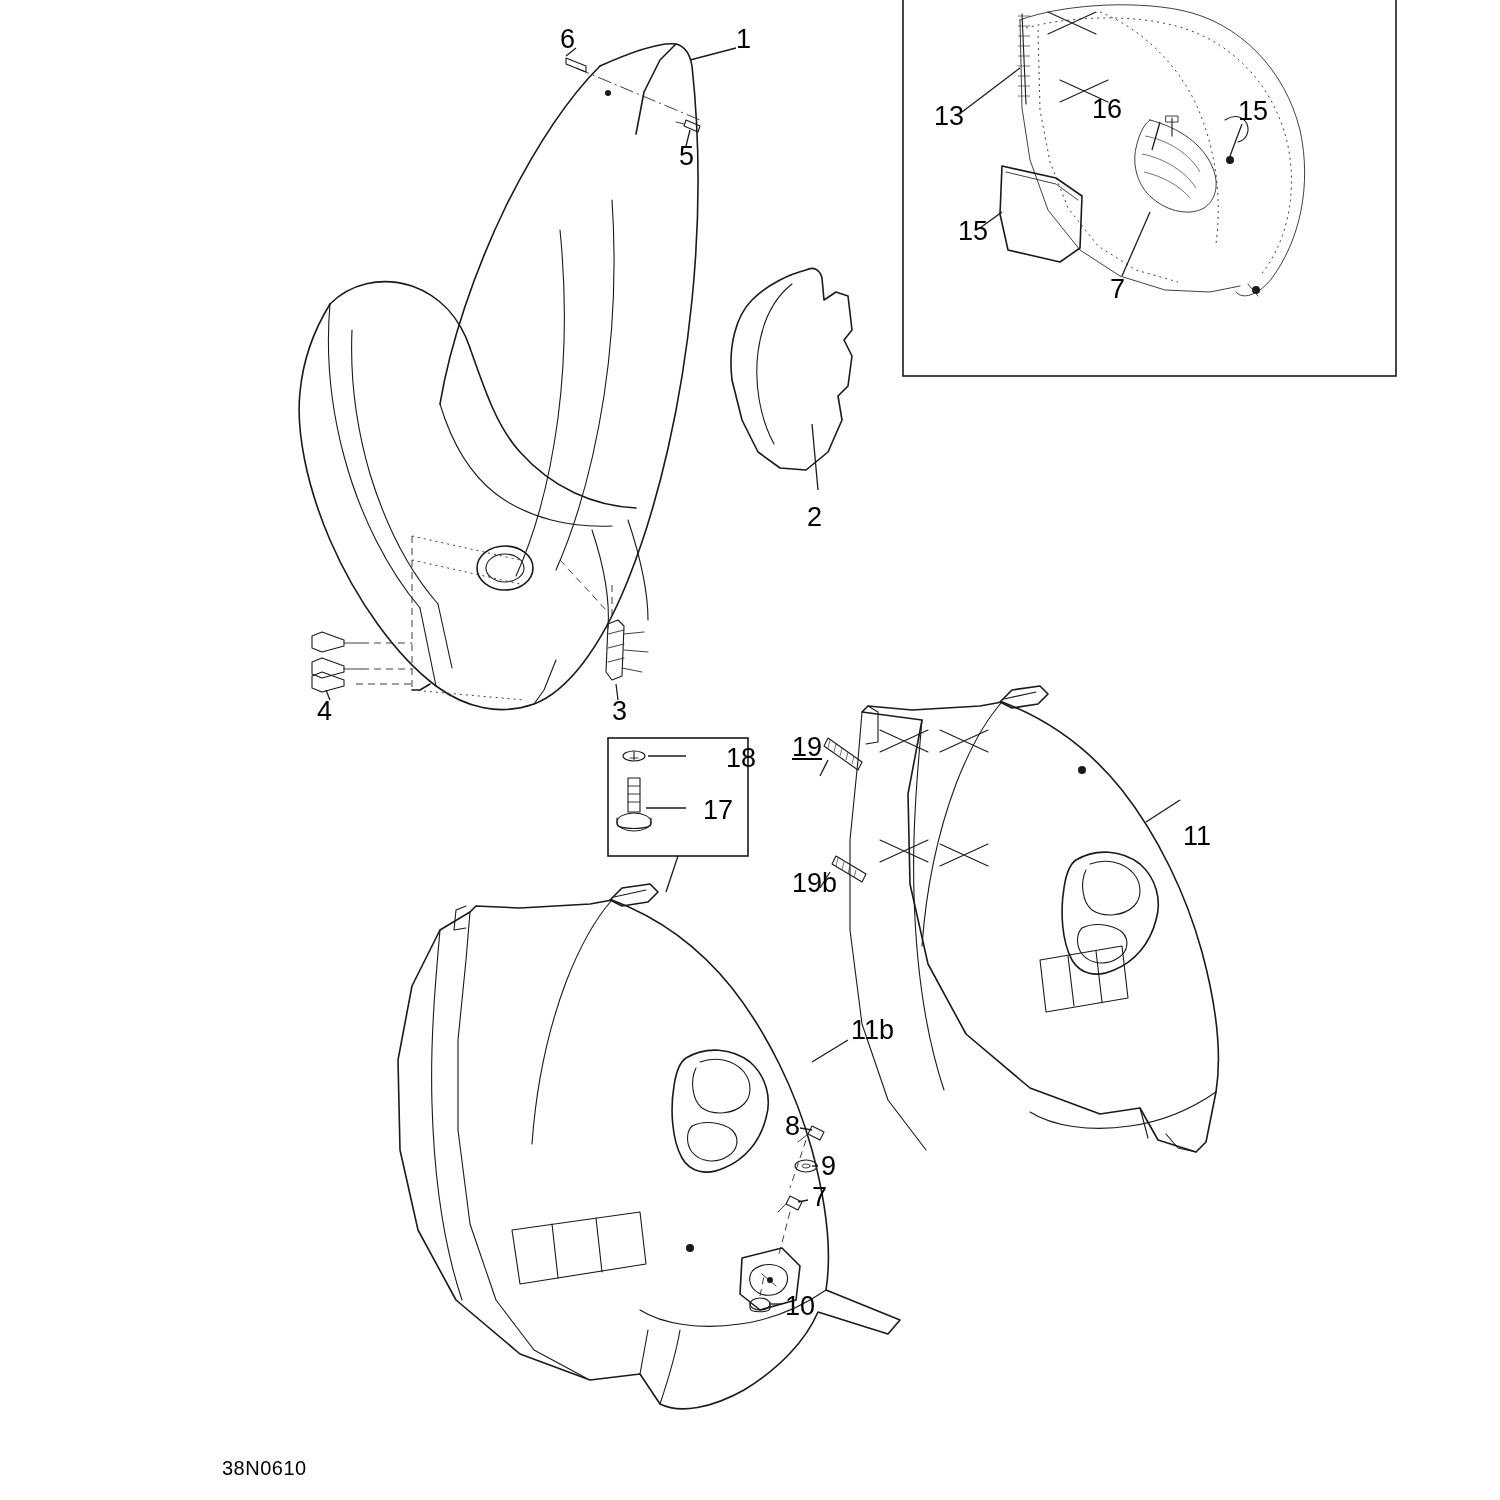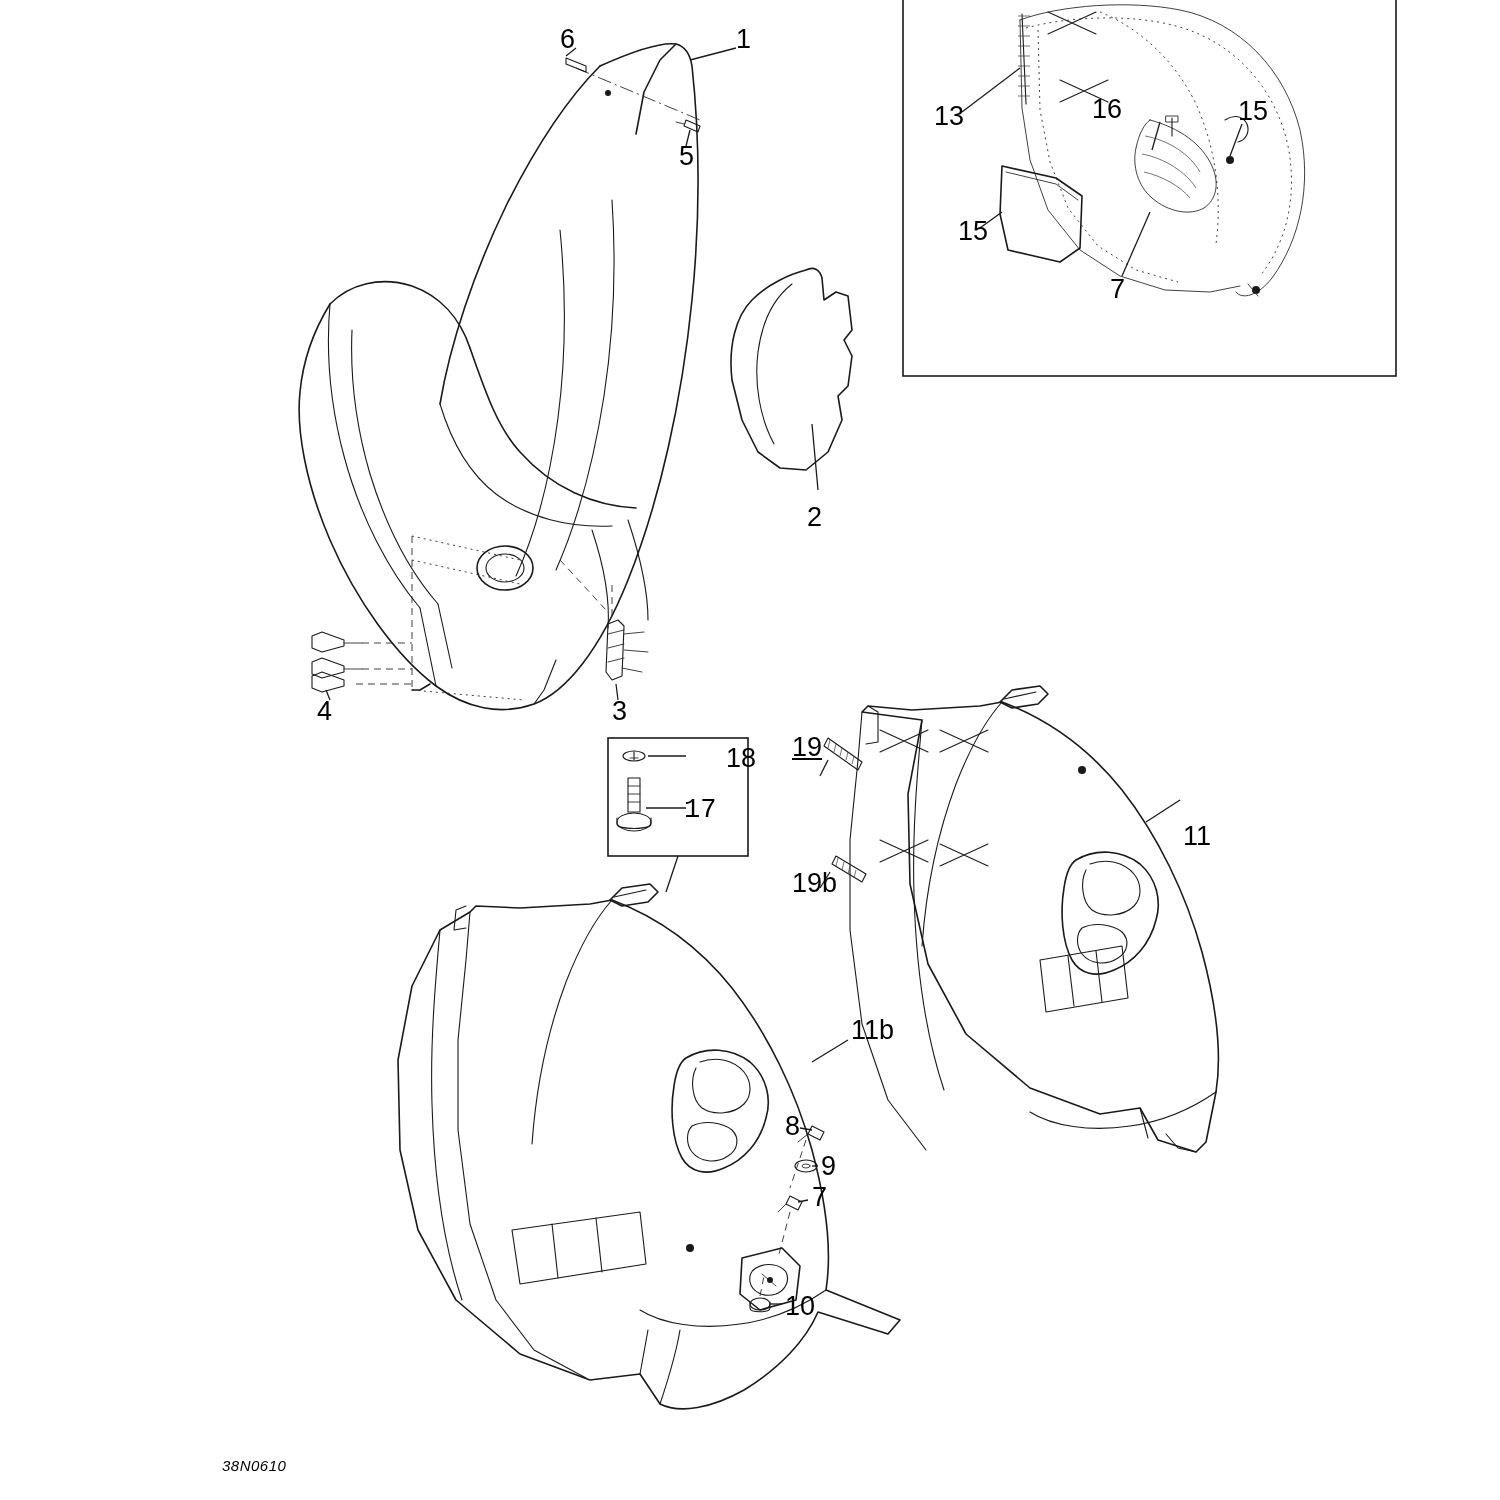--- a/index.html
+++ b/index.html
@@ -11,21 +11,21 @@
   .ln2{fill:none;stroke:#1a1a1a;stroke-width:1.1;stroke-linecap:round;stroke-linejoin:round;}
   .thin{fill:none;stroke:#2b2b2b;stroke-width:0.9;stroke-linecap:round;stroke-linejoin:round;}
   .hair{fill:none;stroke:#3a3a3a;stroke-width:0.7;}
   .dash{fill:none;stroke:#2b2b2b;stroke-width:0.9;stroke-dasharray:7 5;}
   .dot{fill:none;stroke:#2b2b2b;stroke-width:0.9;stroke-dasharray:2 4;}
   .dashdot{fill:none;stroke:#2b2b2b;stroke-width:0.9;stroke-dasharray:14 4 2 4;}
   .lead{fill:none;stroke:#1a1a1a;stroke-width:1.3;}
   .filld{fill:#1a1a1a;}
   .box{fill:none;stroke:#1a1a1a;stroke-width:1.6;}
   .lbl{position:absolute;font-size:27px;line-height:27px;color:#000;white-space:nowrap;}
-  .codelbl{position:absolute;font-size:15px;color:#000;white-space:nowrap;letter-spacing:.5px;font-style:italic;}
+  .codelbl{position:absolute;font-size:20px;color:#000;white-space:nowrap;letter-spacing:.5px;}
 </style>
 </head>
 <body>
 
 <div id="sheet">
 
 <svg viewBox="0 0 1500 1500" xmlns="http://www.w3.org/2000/svg">
 
   <g>
     <rect class="box" x="903" y="-2" width="493" height="378"></rect>
@@ -267,21 +267,21 @@
 <div class="lbl" style="left:679px;top:143px;">5</div>
 <div class="lbl" style="left:317px;top:698px;">4</div>
 <div class="lbl" style="left:612px;top:698px;">3</div>
 <div class="lbl" style="left:807px;top:504px;">2</div>
 <div class="lbl" style="left:934px;top:103px;">13</div>
 <div class="lbl" style="left:1092px;top:96px;">16</div>
 <div class="lbl" style="left:1238px;top:98px;text-align:right;">15</div>
 <div class="lbl" style="left:958px;top:218px;">15</div>
 <div class="lbl" style="left:1110px;top:276px;">7</div>
 <div class="lbl" style="left:694px;top:745px;margin-left:32px;">18</div>
-<div class="lbl" style="left:684px;top:797px;font-family:Liberation Mono, monospace;">17</div>
+<div class="lbl" style="left:703px;top:797px;">17</div>
 <div class="lbl" style="left:792px;top:734px;text-decoration:underline;">19</div>
 <div class="lbl" style="left:792px;top:870px;">19b</div>
 <div class="lbl" style="left:1183px;top:781px;margin-top:42px;">11</div>
 <div class="lbl" style="left:851px;top:1017px;">11b</div>
 <div class="lbl" style="left:785px;top:1113px;">8</div>
 <div class="lbl" style="left:821px;top:1153px;">9</div>
 <div class="lbl" style="left:812px;top:1184px;">7</div>
 <div class="lbl" style="left:785px;top:1293px;">10</div>
 
 <div class="codelbl" style="left:222px;top:1457px;">38N0610</div>

